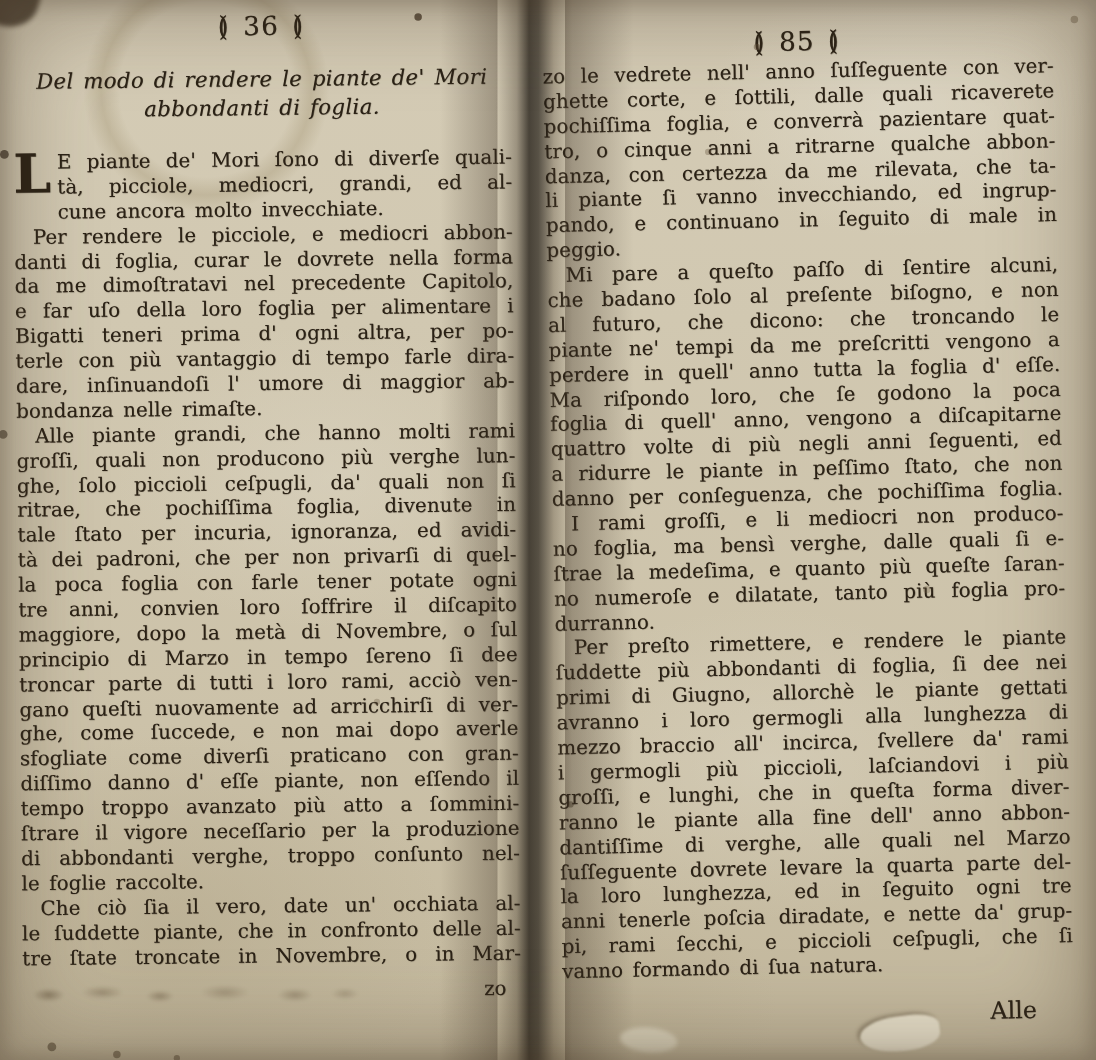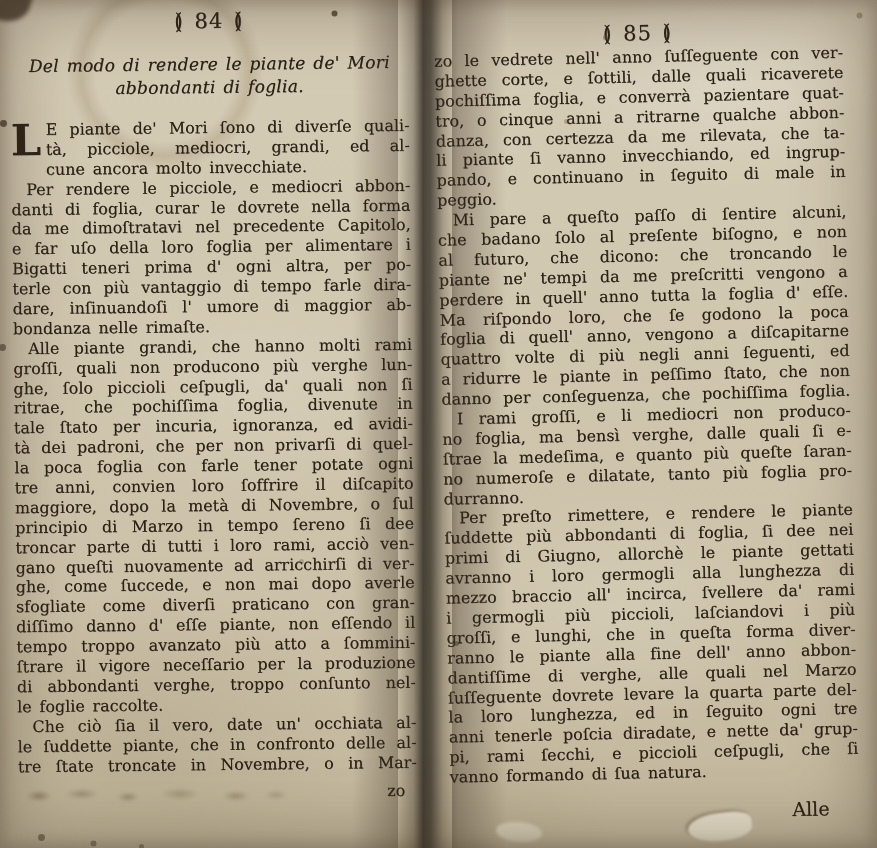--- a/index.html
+++ b/index.html
@@ -117,21 +117,21 @@
   }
 </style>
 </head>
 <body>
 
 <div id="scan">
 
   <div class="page" id="page-left">
     <div class="rot-l">
       <div class="phead ink">
-        <span class="orn">)(</span><span class="pnum">84</span><span class="orn">)(</span>
+        <span class="orn">)(</span><span class="pnum">36</span><span class="orn">)(</span>
       </div>
       <div class="chap-title ink">
         <div>Del modo di rendere le piante de' Mori</div>
         <div>abbondanti di foglia.</div>
       </div>
       <div class="body-block ink">
         <span class="dropcap">L</span>
       <div class="tline">E piante de' Mori ſono di diverſe quali-</div>
           <div class="tline">tà, picciole, mediocri, grandi, ed al-</div>
           <div class="tline end">cune ancora molto invecchiate.</div>

